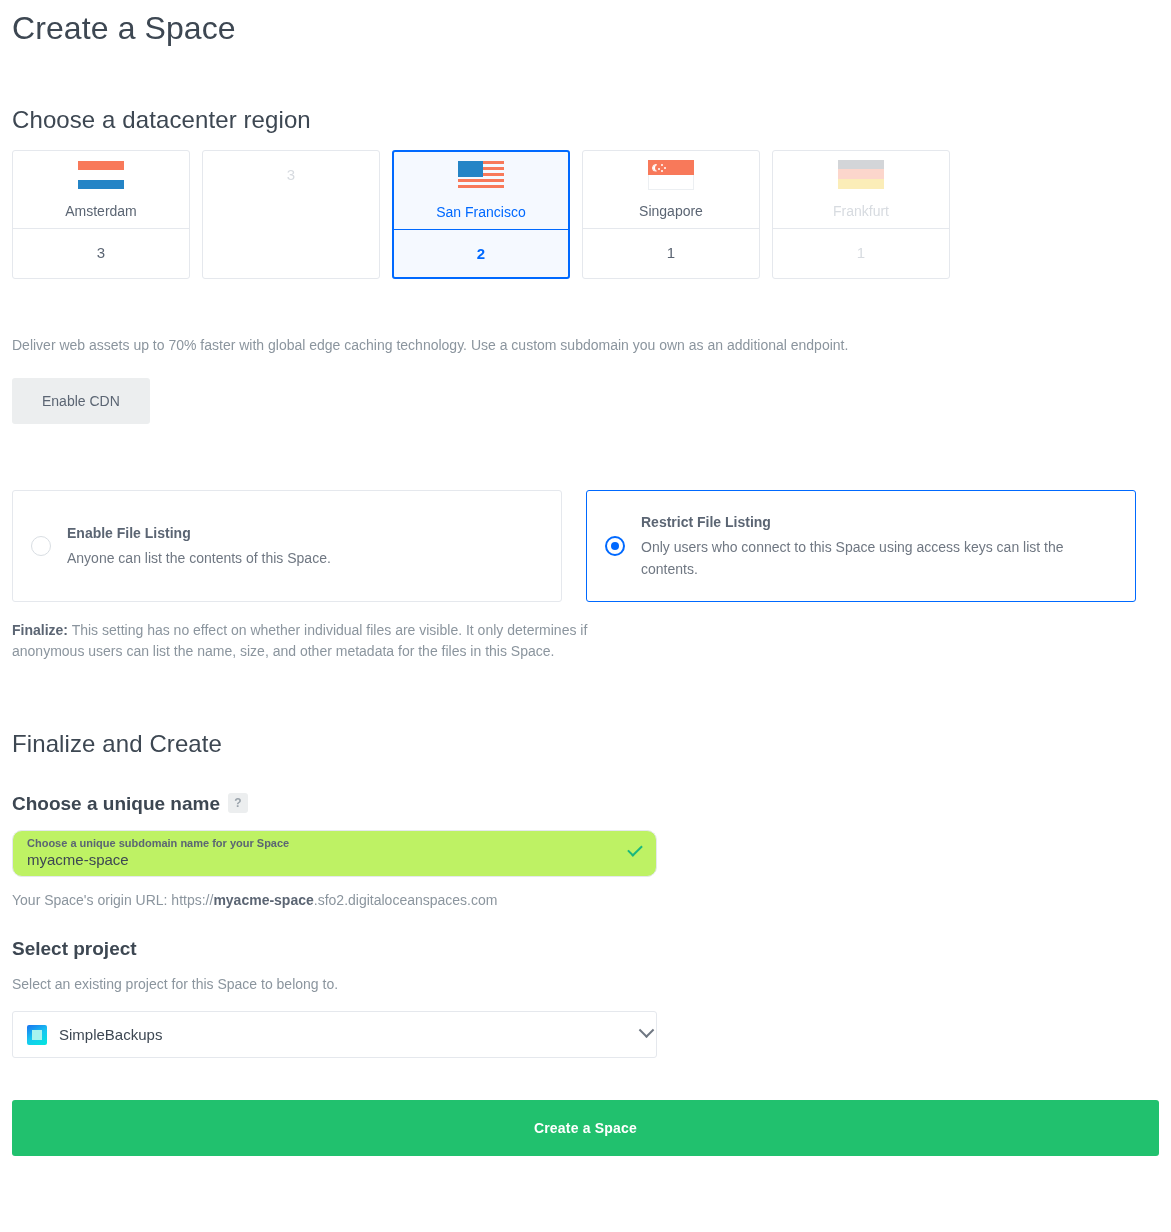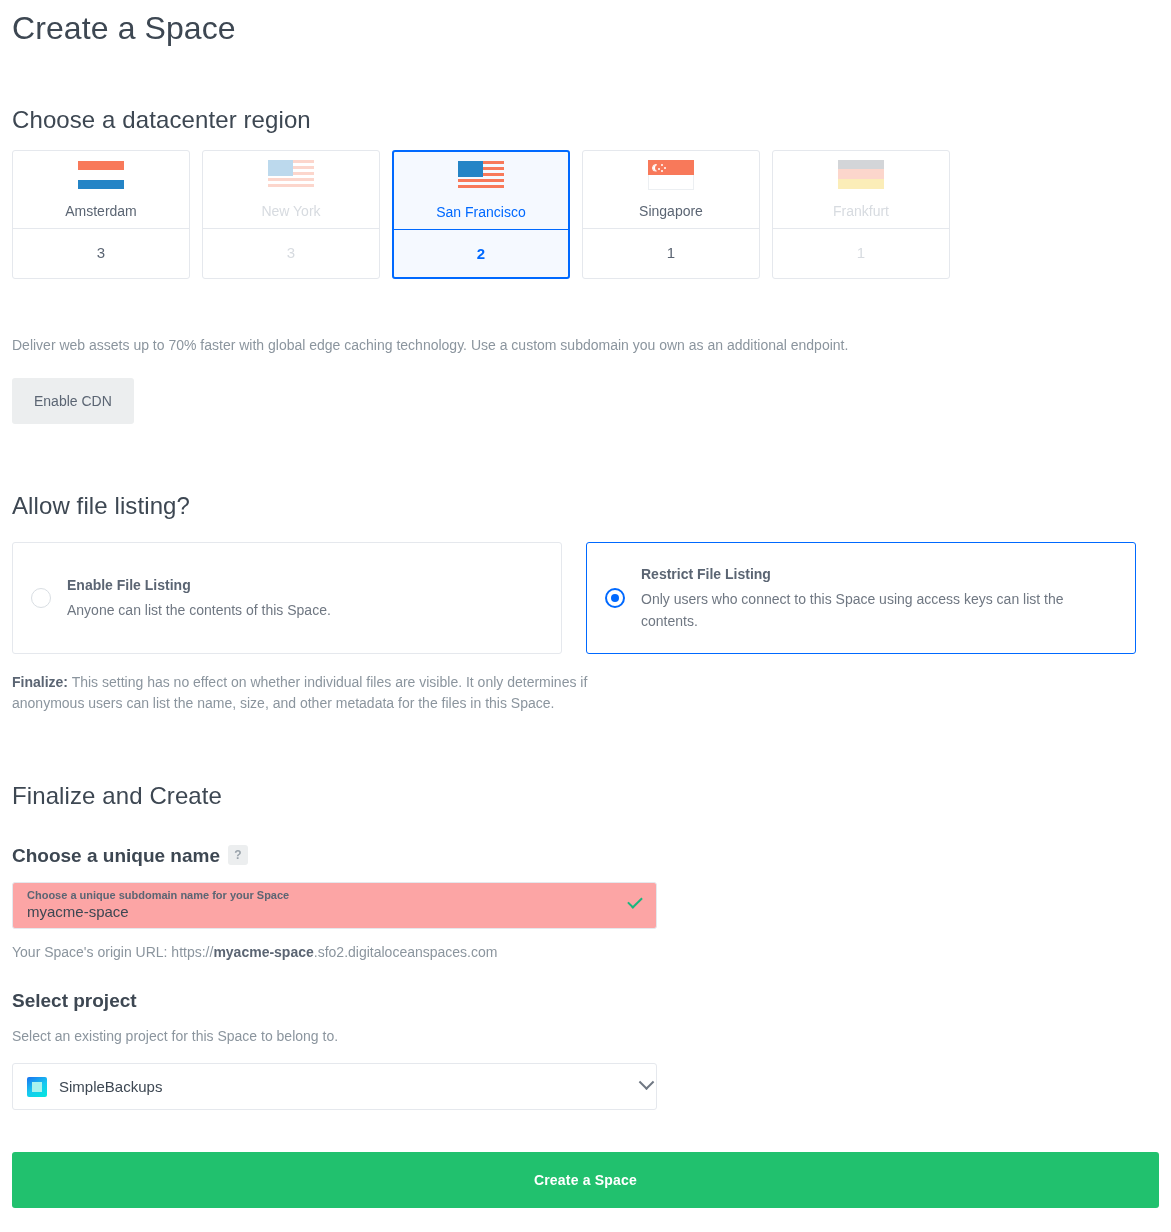--- a/index.html
+++ b/index.html
@@ -77,21 +77,21 @@
     position: absolute; width: 2px; height: 2px; background: #fff; border-radius: 50%;
   }
   .flag-de .band { position: absolute; left: 0; width: 100%; height: 33.33%; }
   .flag-de .b1 { top: 0;      background: #6f7782; }
   .flag-de .b2 { top: 33.33%; background: #f8795a; }
   .flag-de .b3 { top: 66.66%; background: #f5c518; }
 
   
   .btn-secondary {
     display: inline-flex; align-items: center; justify-content: center;
-    height: 46px; padding: 0 22px; background: #eceeef; border: none; border-radius: 3px;
+    height: 46px; padding: 0 30px; background: #eceeef; border: none; border-radius: 3px;
     font-family: inherit; font-size: 14px; color: #5b6573; cursor: pointer;
   }
 
   
   .radio-row { display: flex; gap: 24px; margin-top: 20px; }
   .radio-card {
     width: 550px; min-height: 112px; border: 1px solid #e5e8ed; border-radius: 3px;
     background: #fff; display: flex; align-items: center; padding: 18px 20px 18px 18px;
     gap: 16px; cursor: pointer;
   }
@@ -110,22 +110,22 @@
   .radio-desc { font-size: 14px; color: #6f7782; line-height: 22px; }
 
   
   .help-badge {
     display: inline-flex; align-items: center; justify-content: center;
     width: 20px; height: 20px; border-radius: 3px; background: #eceeef;
     color: #9aa3ab; font-size: 12px; vertical-align: middle;
     margin-left: 8px; position: relative; top: -2px; cursor: pointer;
   }
   .text-field {
-    width: 645px; height: 47px; border: 1px solid #e5e8ed; border-radius: 3px;
-    background: #fca5a5; position: relative; padding: 5px 40px 5px 14px; cursor: text;
+    width: 645px; height: 47px; border: 1px solid #e5e8ed; border-radius: 10px;
+    background: #bef264; position: relative; padding: 5px 40px 5px 14px; cursor: text;
   }
   .text-field .flabel { font-size: 11px; font-weight: 700; color: #5b6573; line-height: 14px; }
   .text-field .fvalue {
     font-size: 15px; color: #3d4752; line-height: 20px; font-family: inherit;
     border: none; outline: none; background: transparent; width: 100%; padding: 0;
   }
   .check-ok {
     position: absolute; right: 14px; top: 14px; width: 14px; height: 8px;
     border-left: 2px solid #19b77e; border-bottom: 2px solid #19b77e;
     transform: rotate(-45deg);
@@ -173,31 +173,20 @@
           <span class="flag flag-nl">
             <span class="st st1"></span>
               <span class="st st2"></span>
           </span>
           <span class="label">Amsterdam</span>
         </div>
         <div class="count">3</div>
       </div>
 
       <div class="region-card disabled">
-        <div class="top">
-          <span class="flag flag-us">
-            <span class="canton"></span>
-            <span class="stripe" style="top:0px"></span>
-            <span class="stripe" style="top:6px"></span>
-            <span class="stripe" style="top:12px"></span>
-            <span class="stripe" style="top:18px"></span>
-            <span class="stripe" style="top:24px"></span>
-          </span>
-          <span class="label">New York</span>
-        </div>
         <div class="count">3</div>
       </div>
 
       <div class="region-card selected">
         <div class="top">
           <span class="flag flag-us">
             <span class="canton"></span>
             <span class="stripe" style="top:0px"></span>
             <span class="stripe" style="top:6px"></span>
             <span class="stripe" style="top:12px"></span>
@@ -239,21 +228,20 @@
 
     </div>
   </div>
 
   <div style="margin-top:56px">
     <p class="body-text" style="margin-top:18px">Deliver web assets up to 70% faster with global edge caching technology. Use a custom subdomain you own as an additional endpoint.</p>
     <button class="btn-secondary" style="margin-top:22px">Enable CDN</button>
   </div>
 
   <div style="margin-top:66px">
-    <h2 class="section-title">Allow file listing?</h2>
 
     <div class="radio-row">
       <div class="radio-card">
         <span class="radio-ctl"></span>
         <div class="radio-body">
           <div class="radio-title">Enable File Listing</div>
           <div class="radio-desc">Anyone can list the contents of this Space.</div>
         </div>
       </div>
 

